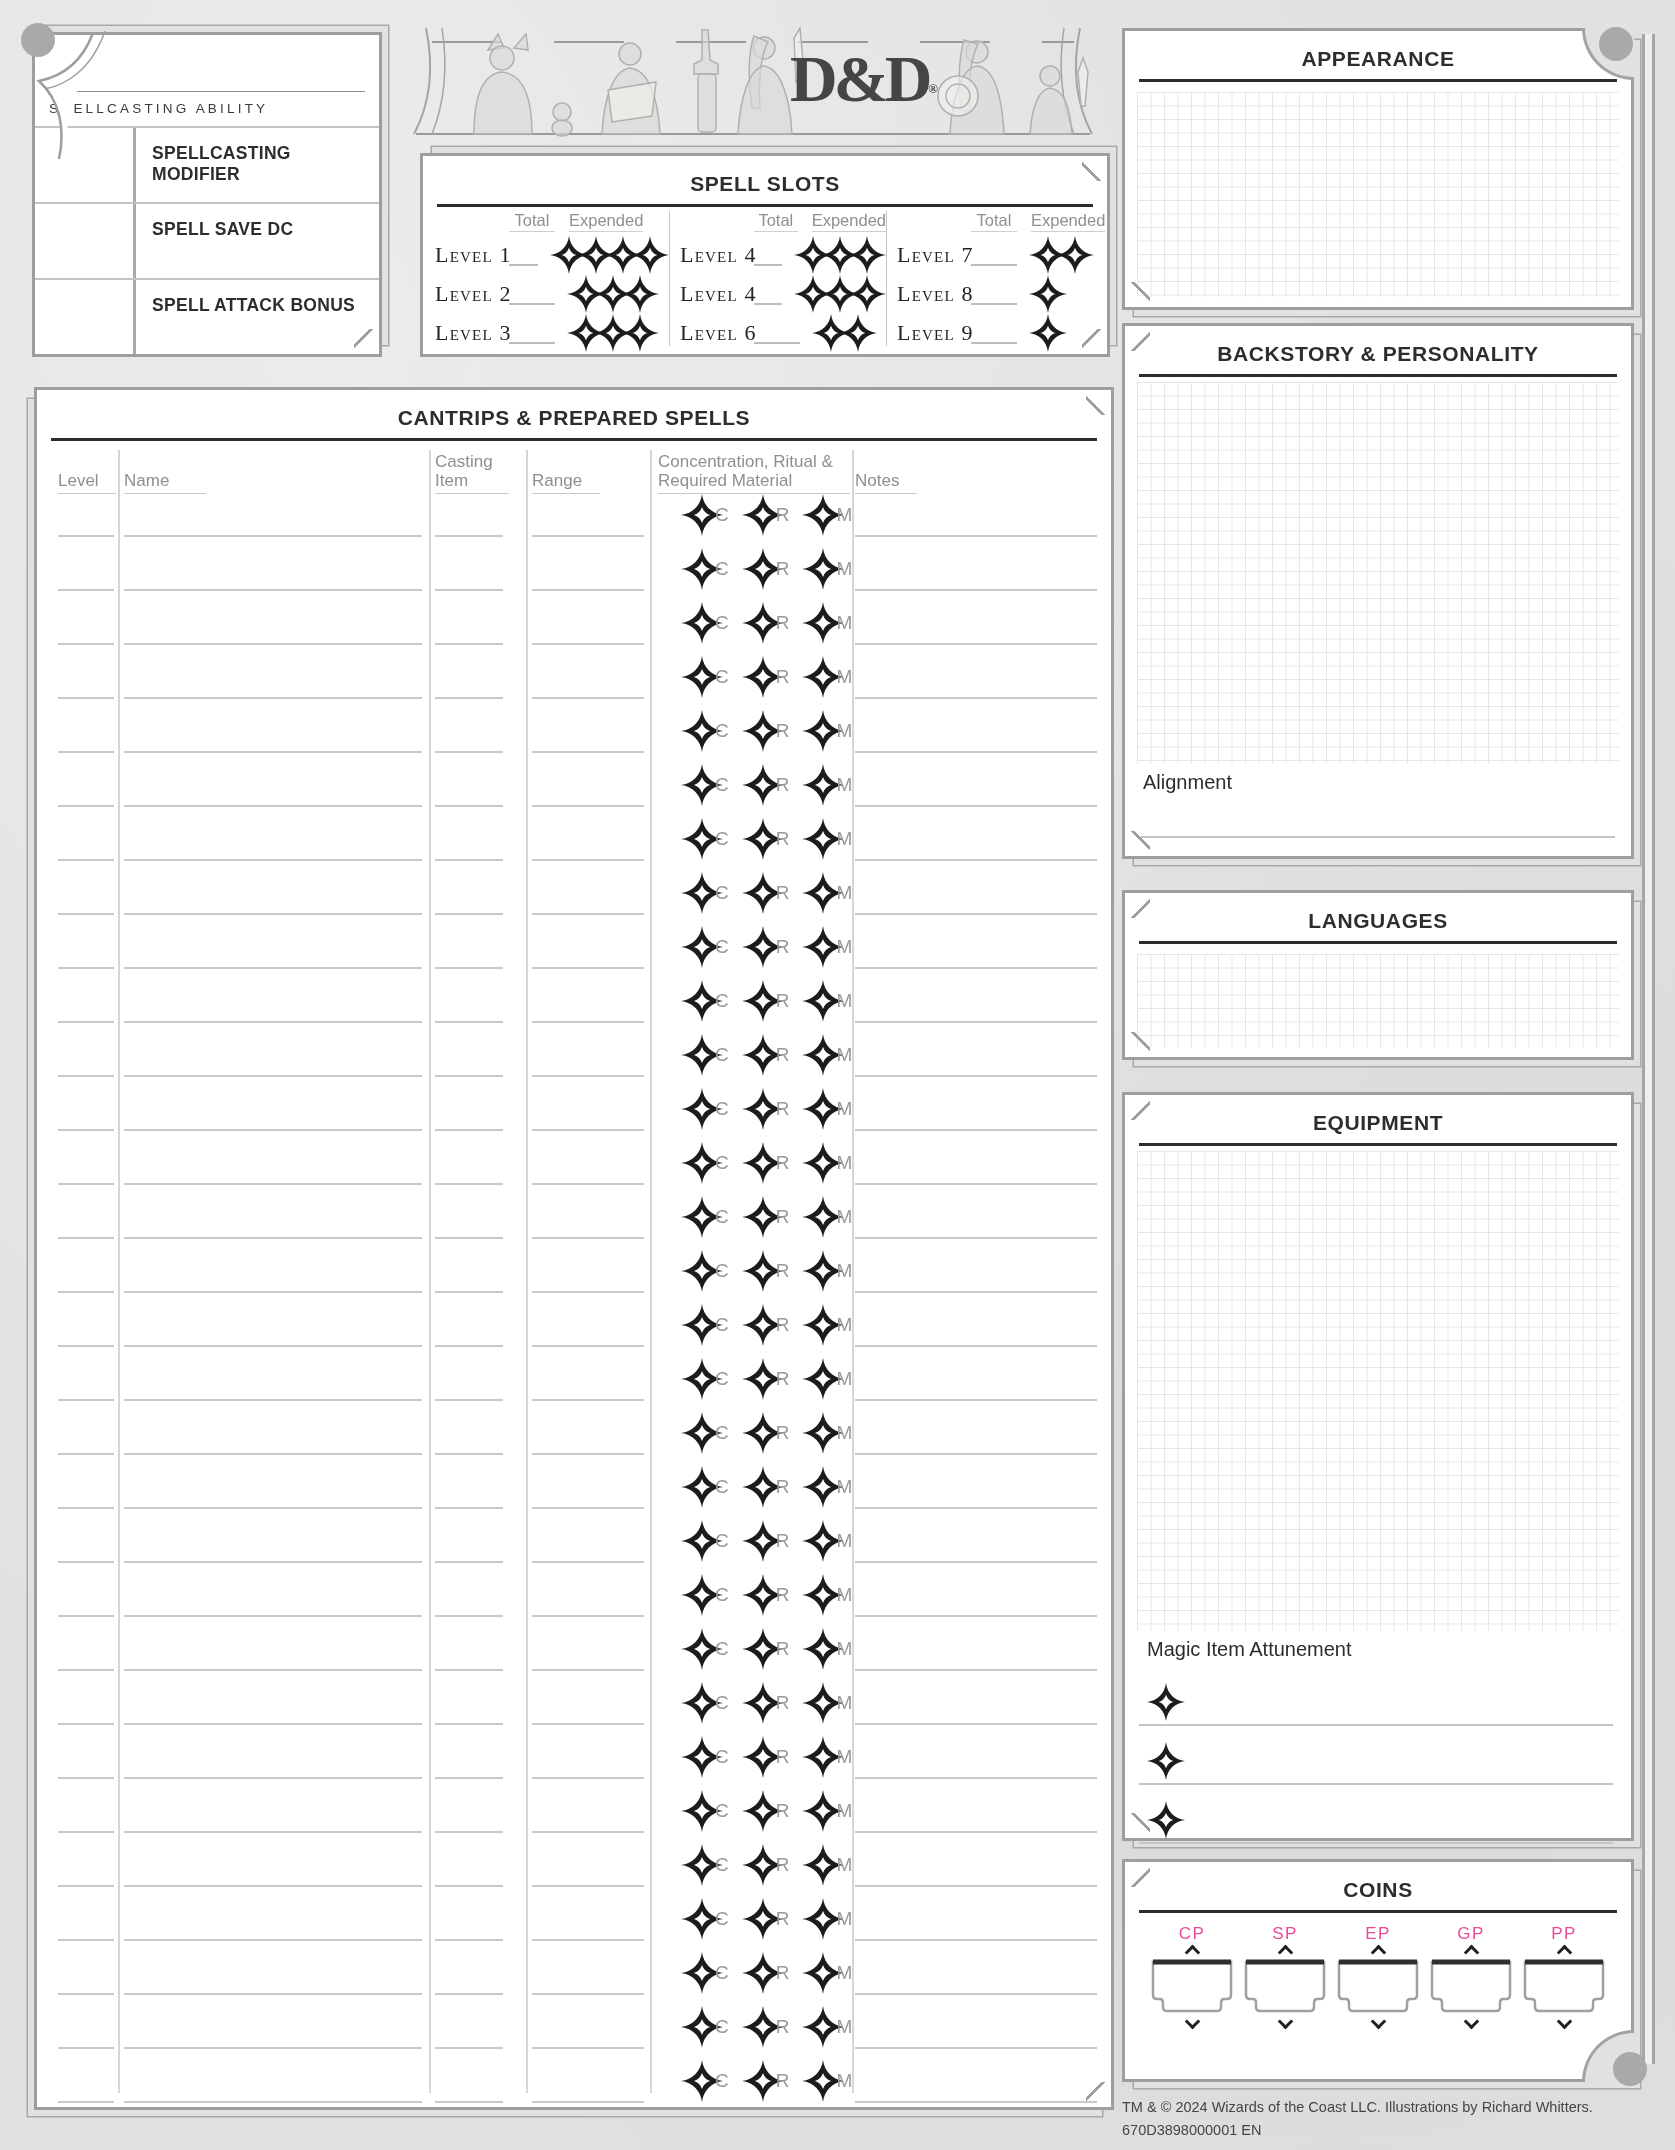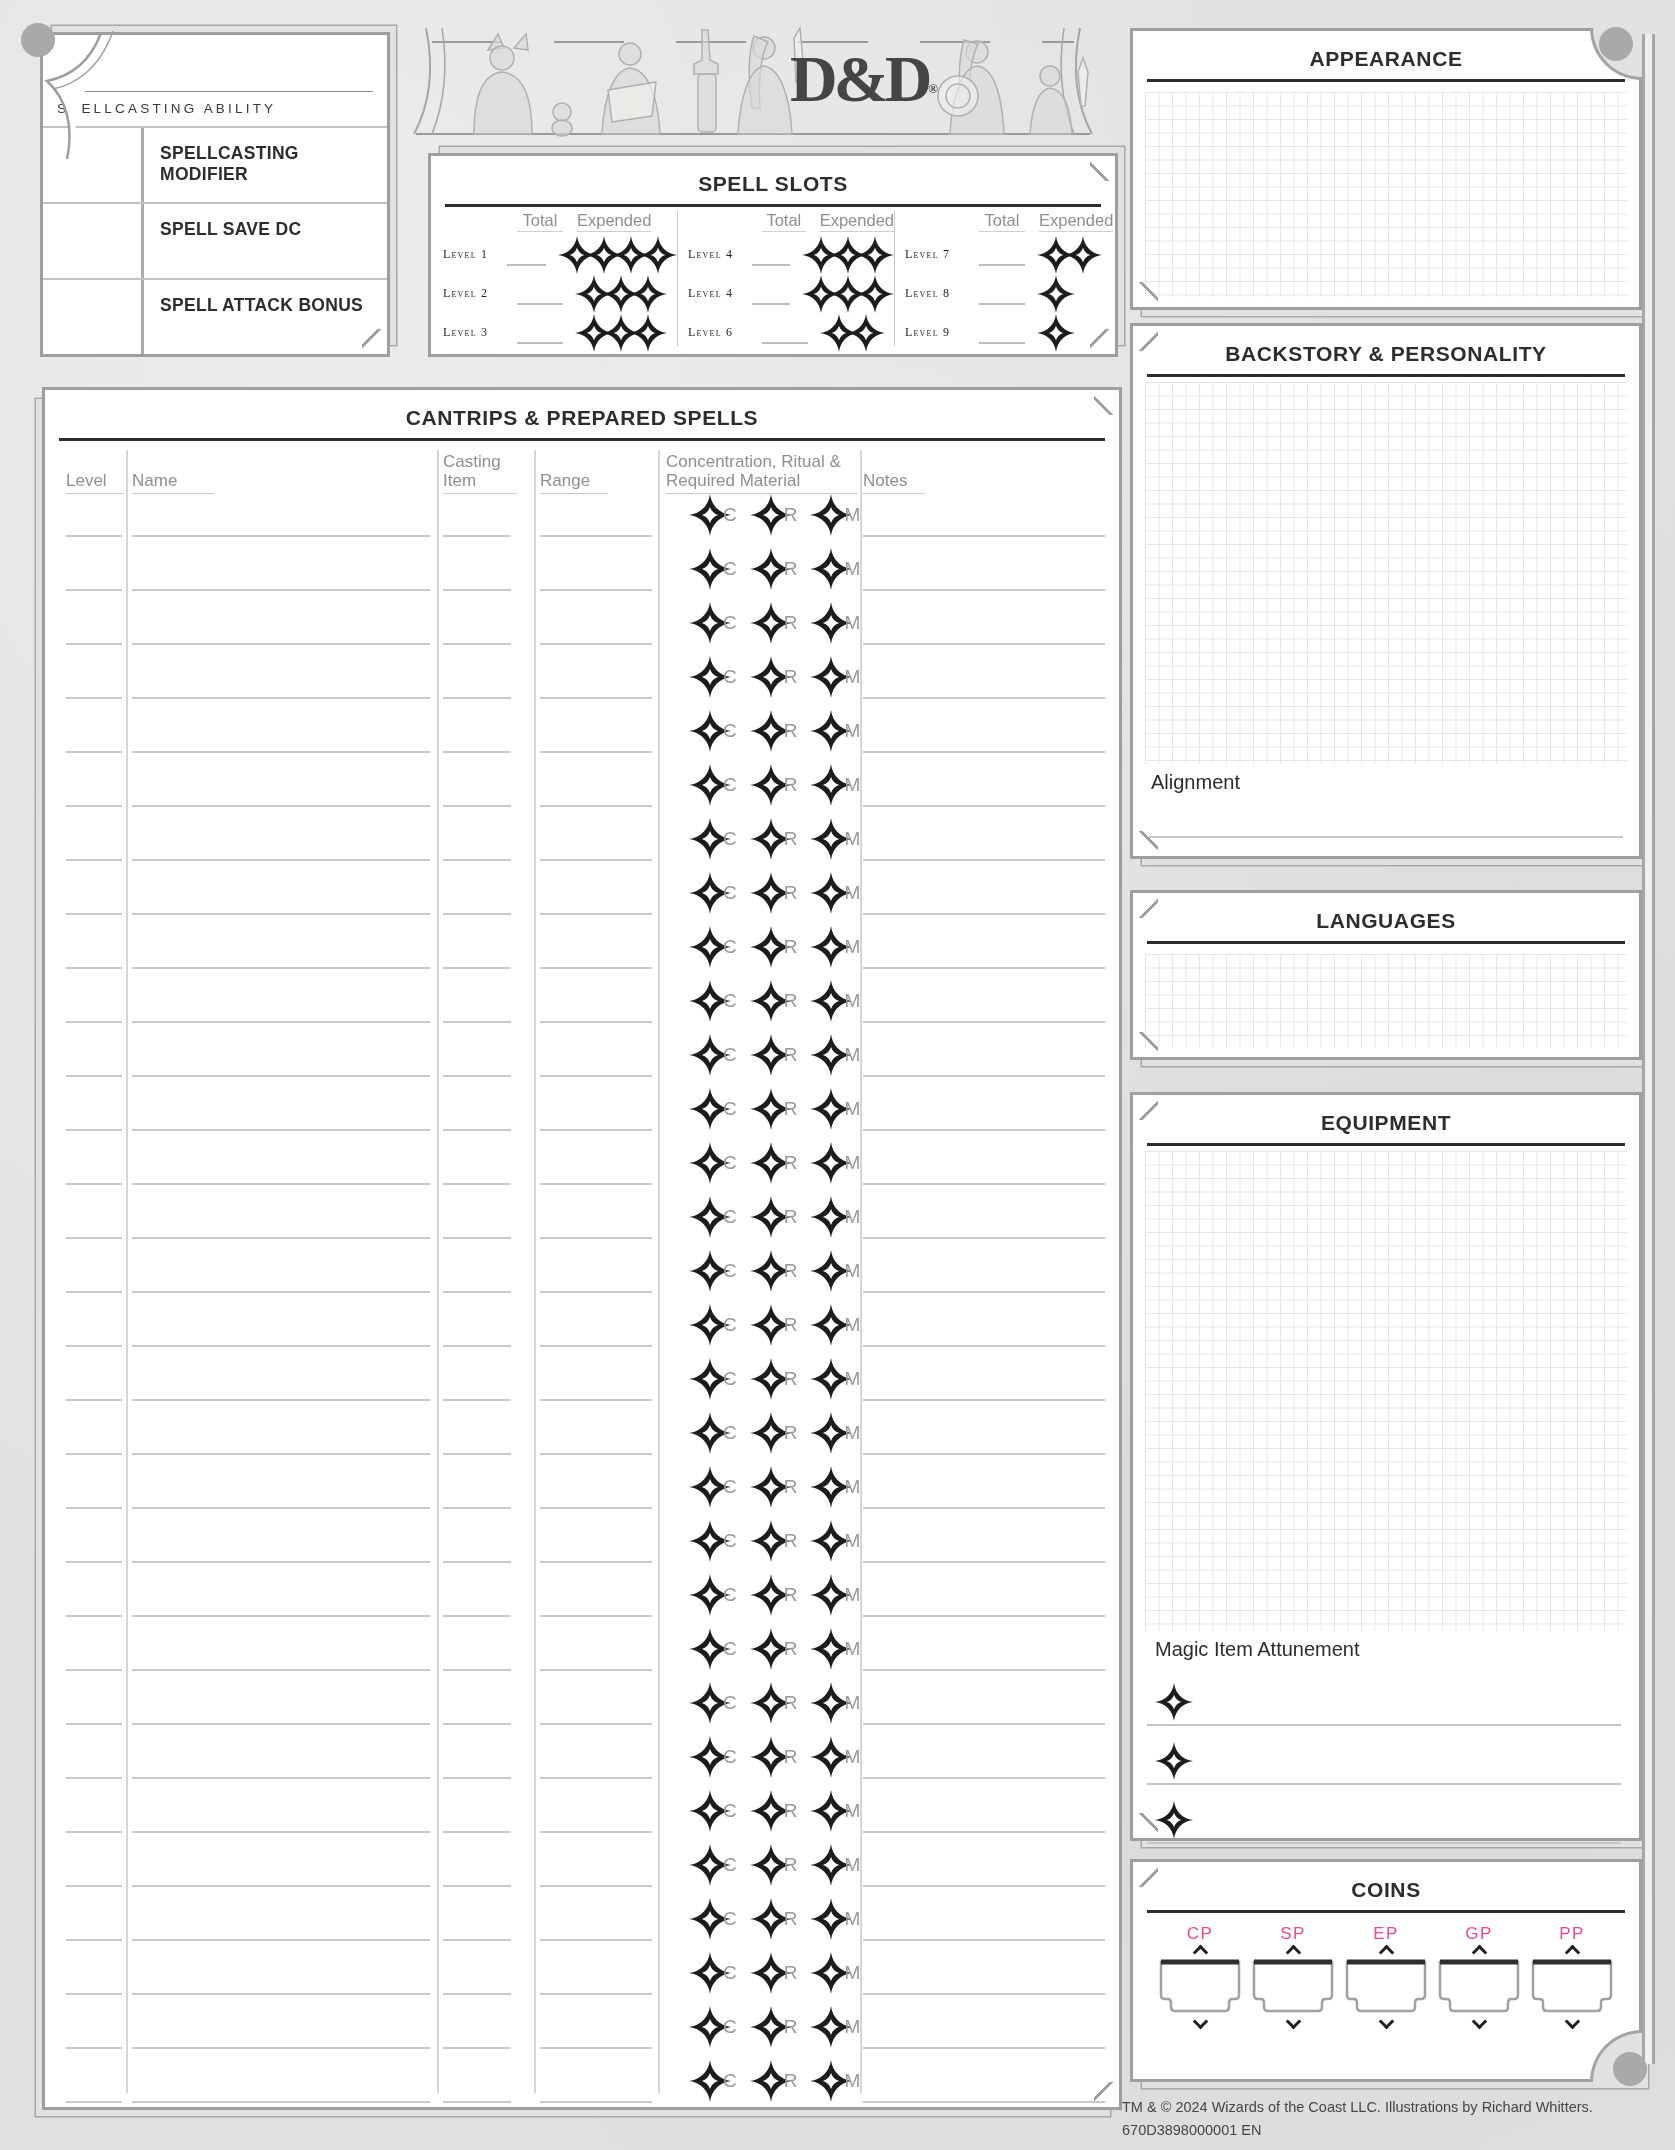--- a/index.html
+++ b/index.html
@@ -4,21 +4,21 @@
 <style>
   html,body{margin:0;padding:0;background:#e2e2e0;}
   body{width:1675px;height:2150px;position:relative;font-family:"Liberation Sans",sans-serif;color:#2d2d2d;overflow:hidden;}
   .sheet{position:absolute;inset:0;
     background:
       radial-gradient(ellipse at 20% 15%, rgba(255,255,255,.35), transparent 55%),
       radial-gradient(ellipse at 80% 70%, rgba(200,200,198,.30), transparent 60%),
       radial-gradient(ellipse at 55% 40%, rgba(255,255,255,.18), transparent 50%),
       #e1e1df;}
   
-  .box{position:absolute;background:#fff;border:3px solid #9e9e9e;box-sizing:border-box;margin-left:8px;}
+  .box{position:absolute;background:#fff;border:3px solid #9e9e9e;box-sizing:border-box;}
   .sh-rd{box-shadow:9px 9px 0 -3px #e1e1df, 9px 9px 0 -1.5px #a8a8a8;}
   .sh-ur{box-shadow:9px -9px 0 -3px #e1e1df, 9px -9px 0 -1.5px #a8a8a8;}
   .sh-ld{box-shadow:-9px 9px 0 -3px #e1e1df, -9px 9px 0 -1.5px #a8a8a8;}
   .box h2{margin:0;text-align:center;font-size:21px;font-weight:bold;letter-spacing:.6px;color:#2d2d2d;padding-top:16px;}
   .rule{height:3px;background:#2d2d2d;margin:8px 14px 0;}
   .gridbg{background-image:linear-gradient(to right,#e3e6ea 1px,transparent 1px),linear-gradient(to bottom,#e3e6ea 1px,transparent 1px);background-size:13.5px 13.5px;}
   
   .cut{position:absolute;width:26px;height:26px;pointer-events:none;}
   .cut-tr{top:-1px;right:-1px;background:linear-gradient(45deg,transparent 11px,#9e9e9e 11px,#9e9e9e 13.5px,transparent 13.5px);}
   .cut-br{bottom:-1px;right:-1px;background:linear-gradient(135deg,transparent 11px,#9e9e9e 11px,#9e9e9e 13.5px,transparent 13.5px);}
@@ -44,21 +44,21 @@
   .box-slots{left:420px;top:153px;width:690px;height:204px;}
   #slot-groups{position:absolute;top:55px;left:10px;right:8px;bottom:8px;display:flex;}
   .slot-group{width:236px;box-sizing:border-box;padding-left:2px;}
   .slot-group + .slot-group{border-left:1.5px solid #c6c6c6;padding-left:10px;}
   .slot-group:nth-child(2){width:217px;}
   .slot-group:nth-child(3){flex:1;}
   .slot-head{display:flex;padding-left:74px;gap:14px;color:#8f8f8f;font-size:16.5px;height:24px;align-items:flex-start;}
   .slot-head .th{border-bottom:1.5px solid #cfcfcf;padding-bottom:1px;}
   .slot-head .th-total{width:46px;text-align:center;}
   .slot-row{display:flex;align-items:center;height:39px;position:relative;}
-  .slot-label{width:62px;font-family:"Liberation Serif",serif;font-variant:small-caps;font-size:12px;letter-spacing:1.2px;color:#242424;white-space:nowrap;}
+  .slot-label{width:62px;font-family:"Liberation Serif",serif;font-variant:small-caps;font-size:22px;letter-spacing:1.2px;color:#242424;white-space:nowrap;}
   .slot-total{width:46px;margin-left:12px;border-bottom:2px solid #bdbdbd;height:0;transform:translateY(10px);}
   .slot-diams{display:flex;align-items:center;margin-left:12px;}
   .slot-diams svg{margin-left:-11px;}
   .slot-diams svg:first-child{margin-left:0;}
   
   .box-cantrips{left:34px;top:387px;width:1080px;height:1723px;}
   .colh{position:absolute;top:60px;height:44px;display:flex;align-items:flex-end;color:#8f8f8f;font-size:17px;line-height:1.13;border-bottom:1.5px solid #c9c9c9;padding-bottom:3px;box-sizing:border-box;}
   .vsep{position:absolute;top:60px;bottom:14px;width:1.5px;background:#d6d6d6;}
   #spell-rows{position:absolute;top:93px;left:0;right:0;}
   .srow{position:relative;height:54px;}

